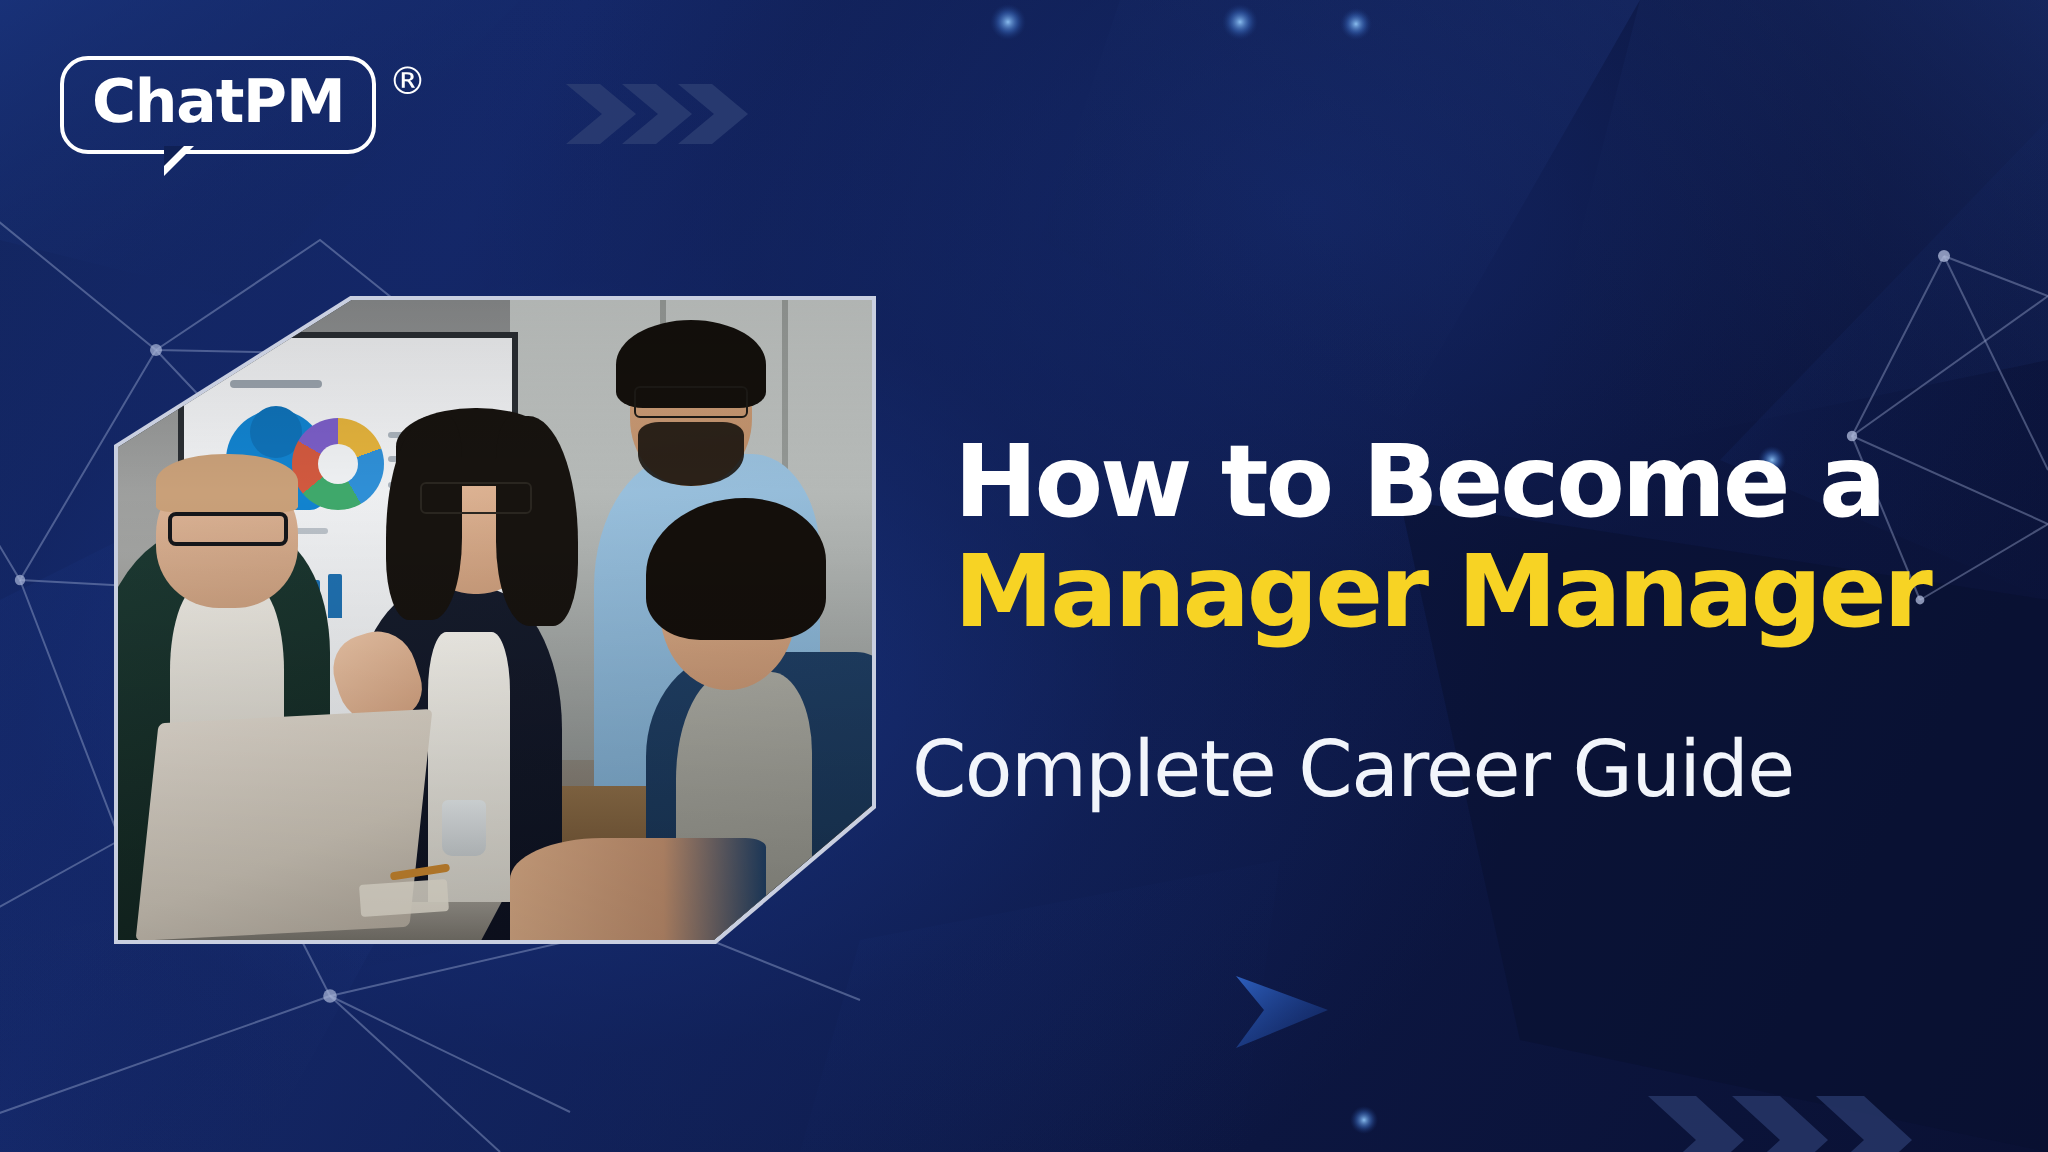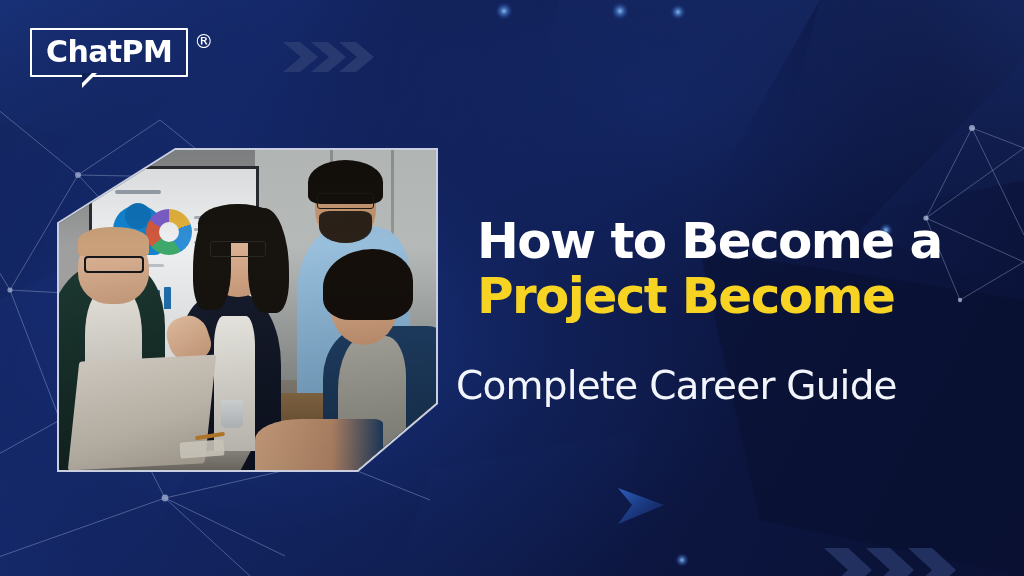--- a/index.html
+++ b/index.html
@@ -21,21 +21,21 @@
   .bg-svg { position:absolute; inset:0; width:1024px; height:576px; display:block; }
 
   
   #logo-block {
     position:absolute; left:30px; top:28px;
     display:flex; align-items:flex-start; gap:6px;
   }
   .logo-bubble {
     position:relative;
     border:2.4px solid #ffffff;
-    border-radius:1px;
+    border-radius:14px;
     padding:7px 14px 7px 14px;
     line-height:1;
   }
   .logo-bubble .logo-text {
     font-family:"DejaVu Sans", sans-serif;
     font-weight:700;
     font-size:30px;
     letter-spacing:-0.6px;
     color:#ffffff;
     display:inline-block;
@@ -431,20 +431,20 @@
       <div class="ph laptop-screen"></div>
       <div class="ph glass-cup"></div>
       <div class="ph pen"></div>
       <div class="ph paper"></div>
       <div class="ph photo-shade"></div>
     </div>
   </div>
 
   <div id="headline">
     <div class="hl-line hl-1">How to Become a</div>
-    <div class="hl-line hl-2">Project Become</div>
+    <div class="hl-line hl-2">Manager Manager</div>
   </div>
 
   <div id="subtitle-wrap">
     <div id="subtitle">Complete Career Guide</div>
   </div>
 
 </div>
 
 </body></html>

